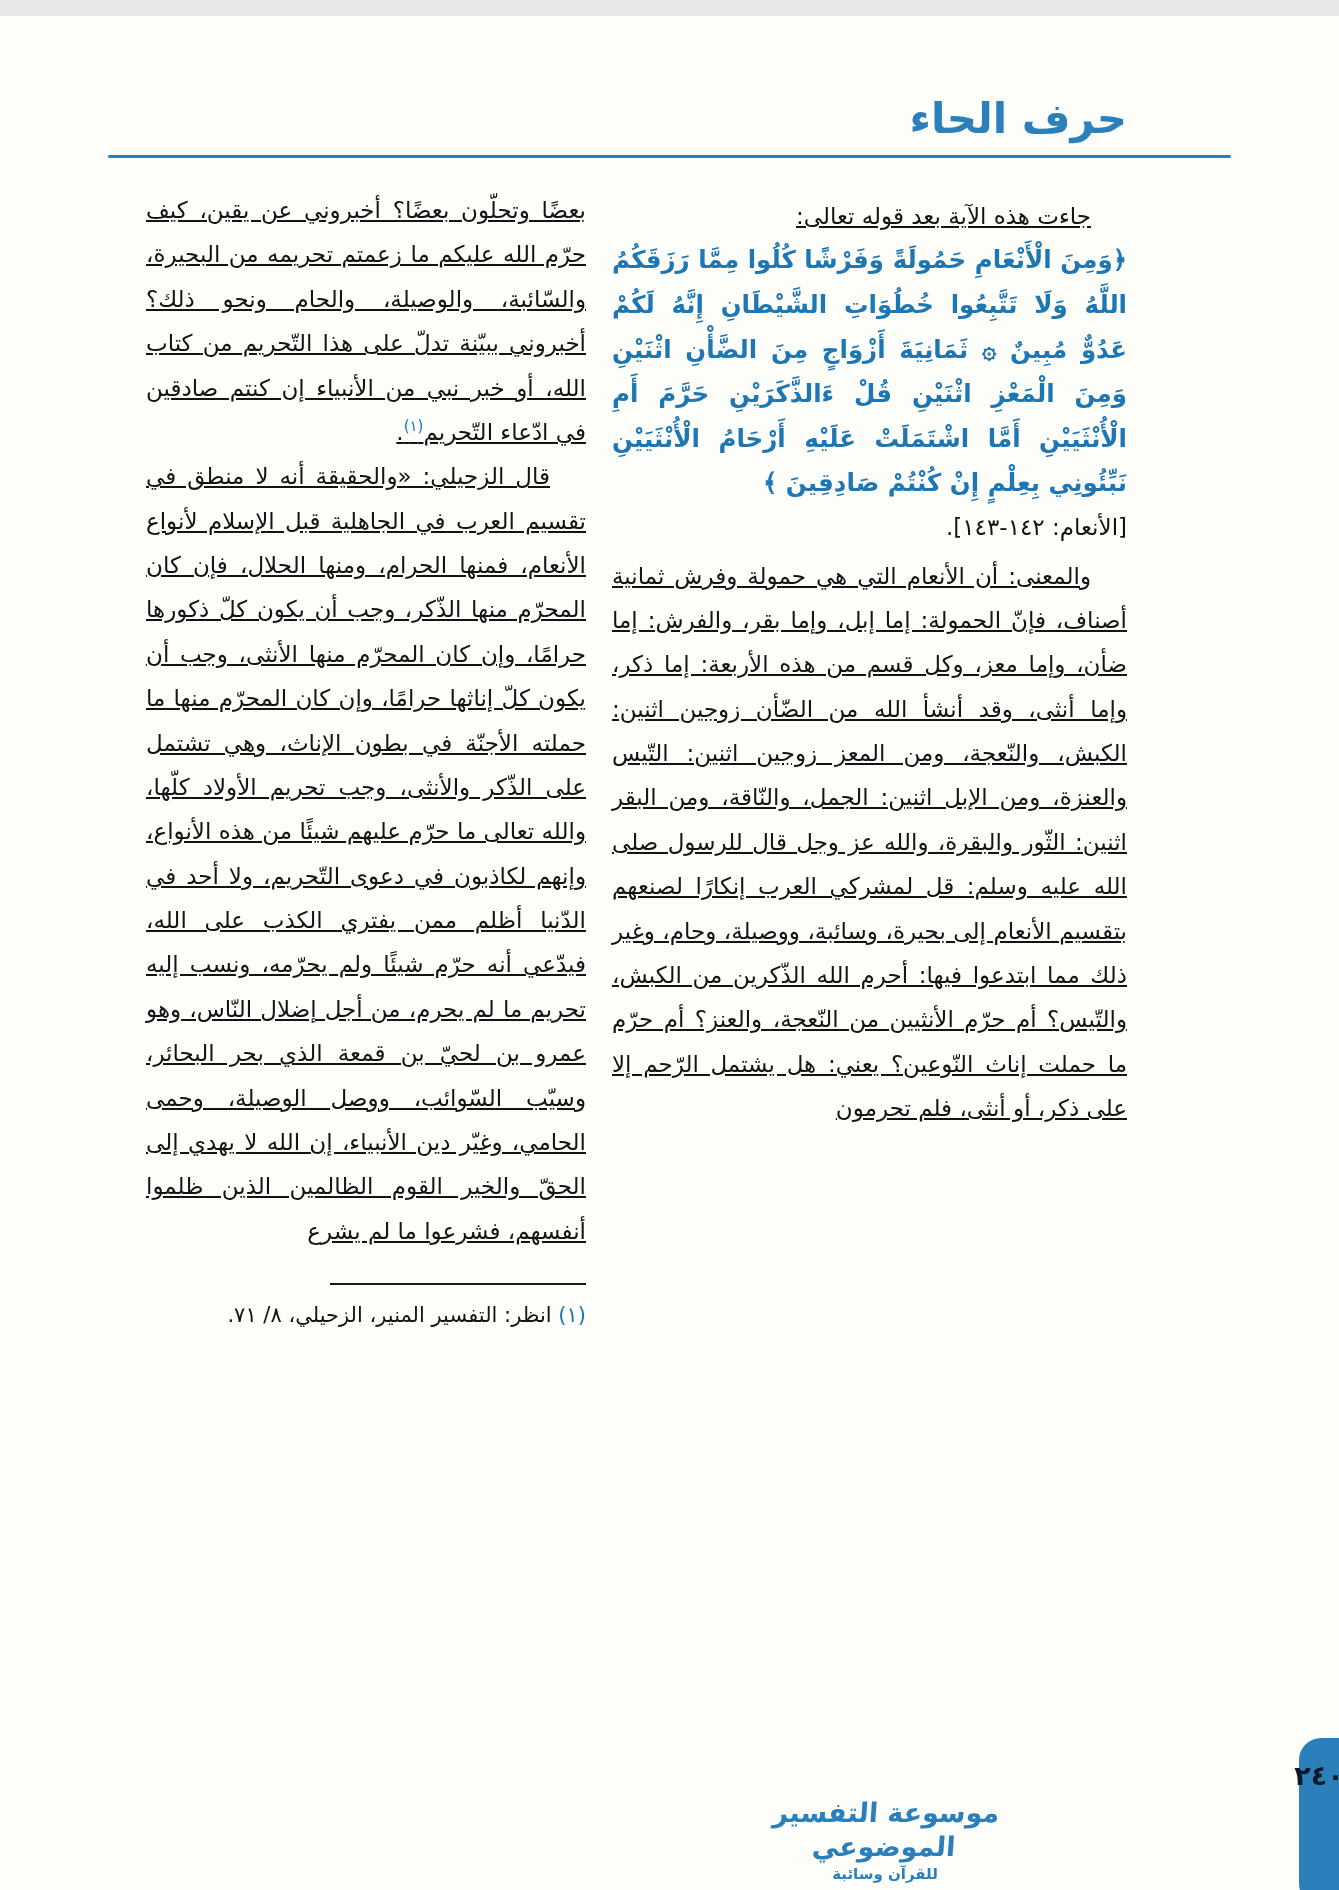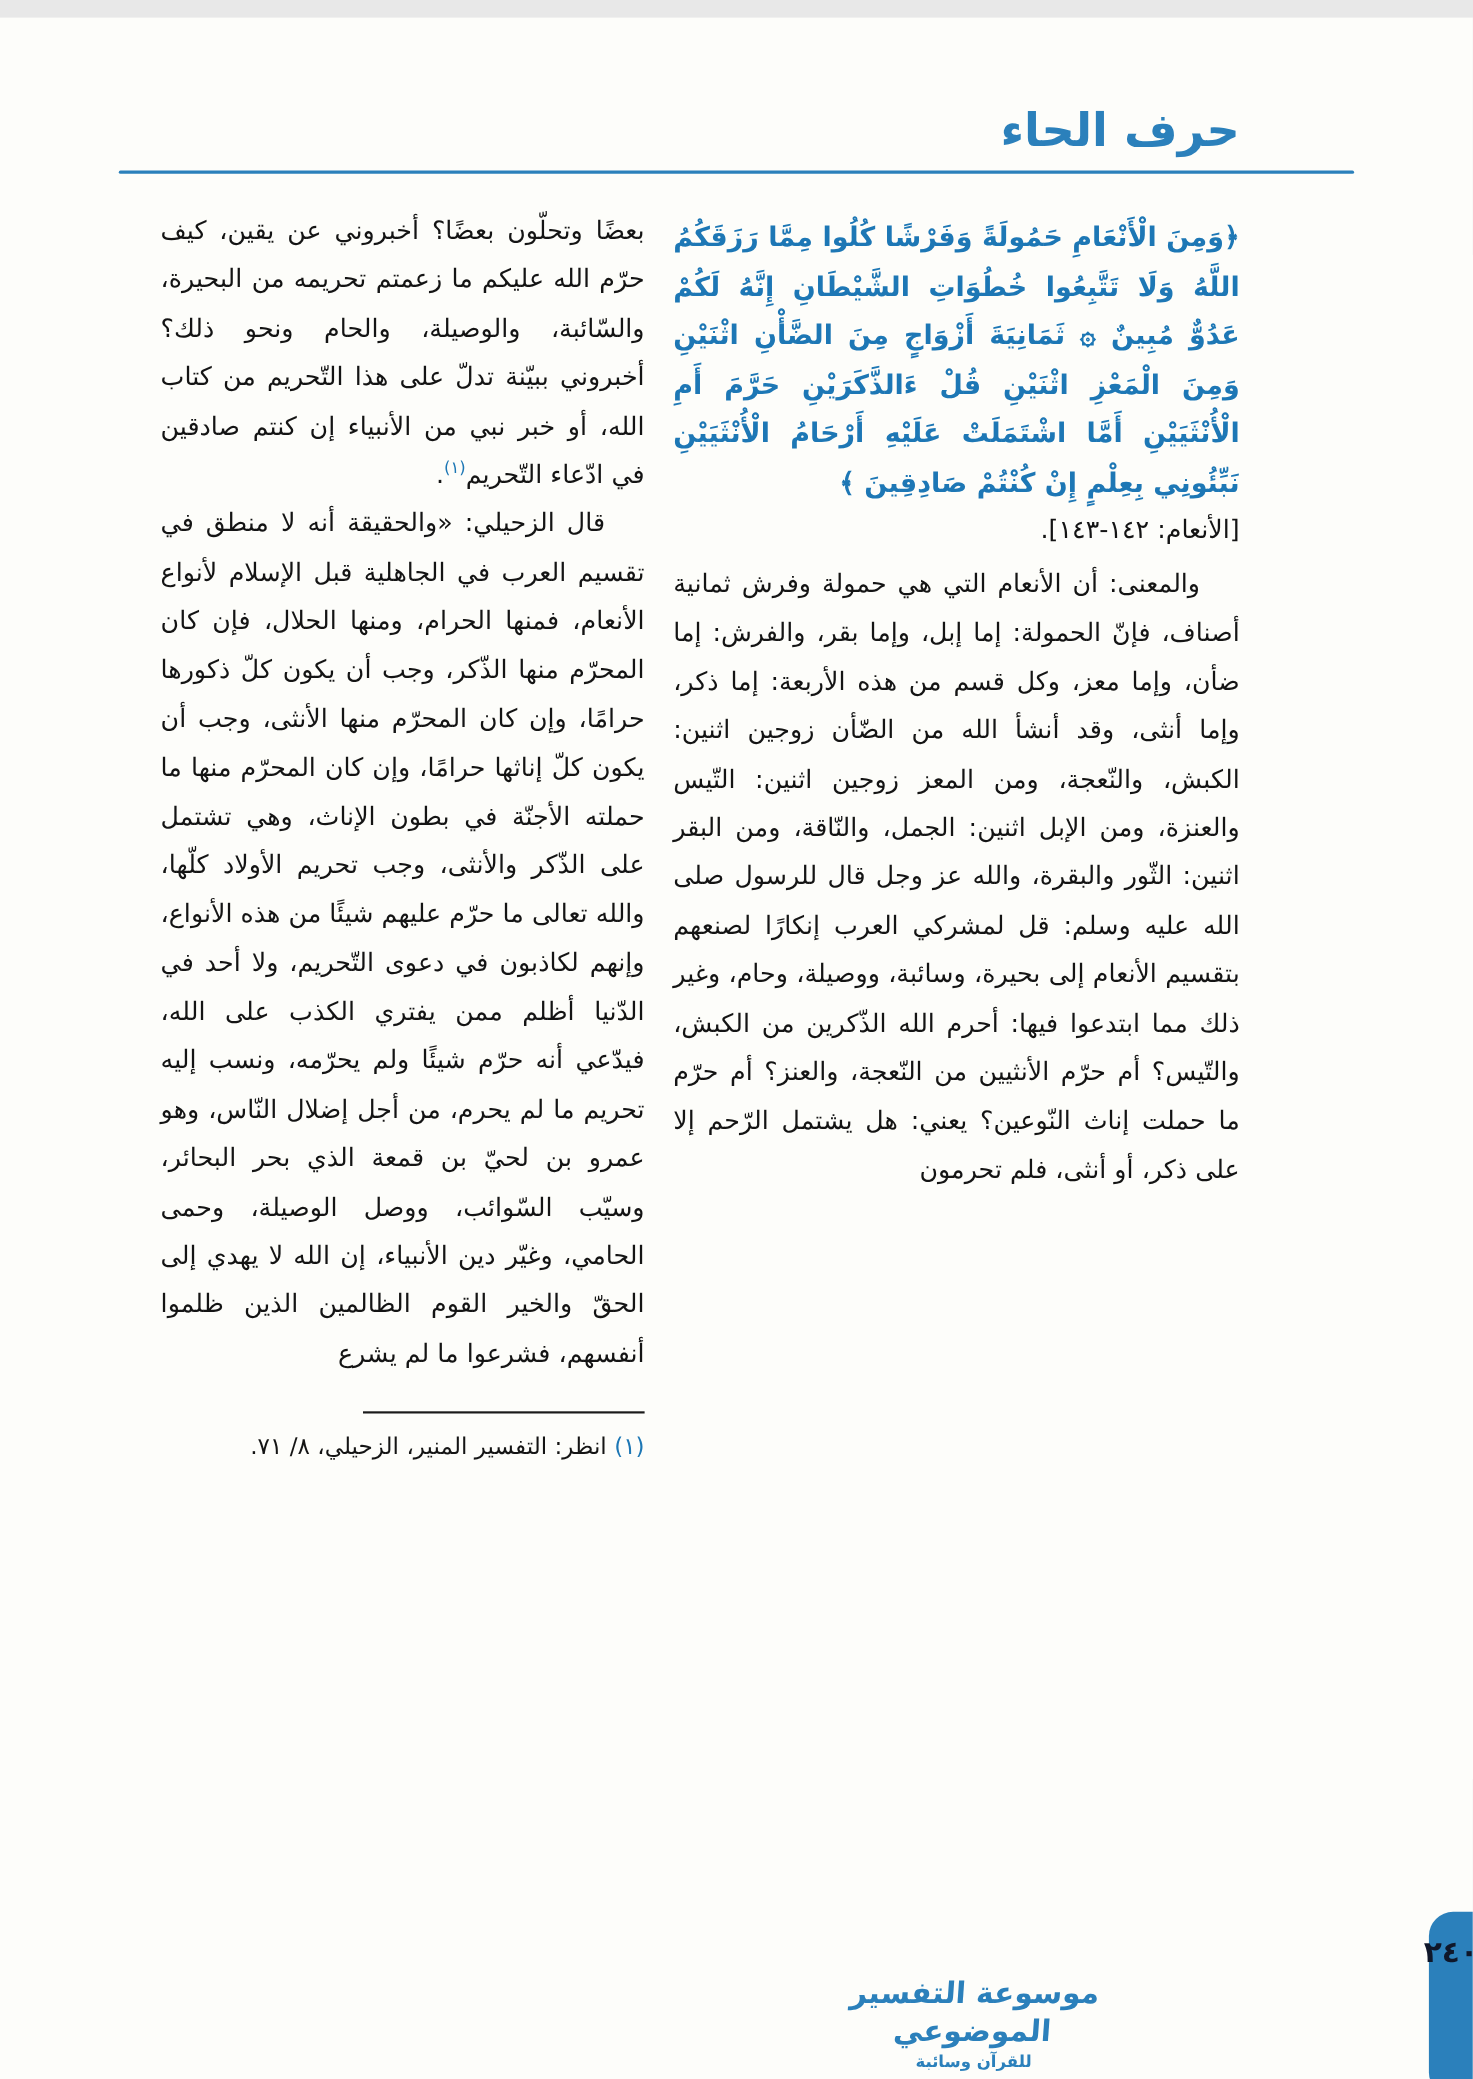--- a/index.html
+++ b/index.html
@@ -45,20 +45,21 @@
   .col { box-sizing: border-box; }
   .col-right { width: 515px; }
   .col-left  { width: 440px; }
 
   p { margin: 0; }
   .body {
     font-size: 23px;
     line-height: 1.93;
     text-align: justify;
     text-justify: inter-word;
+    text-decoration: underline;
   }
   .indent { text-indent: 36px; }
   .quran {
     color: #1d77b5;
     font-weight: 700;
   }
   .verse-block {
     font-size: 24.5px;
     line-height: 1.82;
     text-align: justify;
@@ -141,20 +142,21 @@
     <h1 class="chapter-title">حرف الحاء</h1>
   </div>
   <div class="header-rule"></div>
 
   <div class="columns">
 
     <section class="col col-right">
 
       <div class="spacer-sm"></div>
 
+      <p class="body indent">جاءت هذه الآية بعد قوله تعالى:</p>
 
       <p class="verse-block quran">﴿وَمِنَ الْأَنْعَامِ حَمُولَةً وَفَرْشًا كُلُوا مِمَّا رَزَقَكُمُ اللَّهُ وَلَا تَتَّبِعُوا خُطُوَاتِ الشَّيْطَانِ إِنَّهُ لَكُمْ عَدُوٌّ مُبِينٌ ۞ ثَمَانِيَةَ أَزْوَاجٍ مِنَ الضَّأْنِ اثْنَيْنِ وَمِنَ الْمَعْزِ اثْنَيْنِ قُلْ ءَالذَّكَرَيْنِ حَرَّمَ أَمِ الْأُنْثَيَيْنِ أَمَّا اشْتَمَلَتْ عَلَيْهِ أَرْحَامُ الْأُنْثَيَيْنِ نَبِّئُونِي بِعِلْمٍ إِنْ كُنْتُمْ صَادِقِينَ ﴾</p>
 
       <p class="cite-line">[الأنعام: ١٤٢-١٤٣].</p>
 
       <p class="body indent">والمعنى: أن الأنعام التي هي حمولة وفرش ثمانية أصناف، فإنّ الحمولة: إما إبل، وإما بقر، والفرش: إما ضأن، وإما معز، وكل قسم من هذه الأربعة: إما ذكر، وإما أنثى، وقد أنشأ الله من الضّأن زوجين اثنين: الكبش، والنّعجة، ومن المعز زوجين اثنين: التّيس والعنزة، ومن الإبل اثنين: الجمل، والنّاقة، ومن البقر اثنين: الثّور والبقرة، والله عز وجل قال للرسول صلى الله عليه وسلم: قل لمشركي العرب إنكارًا لصنعهم بتقسيم الأنعام إلى بحيرة، وسائبة، ووصيلة، وحام، وغير ذلك مما ابتدعوا فيها: أحرم الله الذّكرين من الكبش، والتّيس؟ أم حرّم الأنثيين من النّعجة، والعنز؟ أم حرّم ما حملت إناث النّوعين؟ يعني: هل يشتمل الرّحم إلا على ذكر، أو أنثى، فلم تحرمون</p>
     </section>
 
     <section class="col col-left">
       <p class="body">

